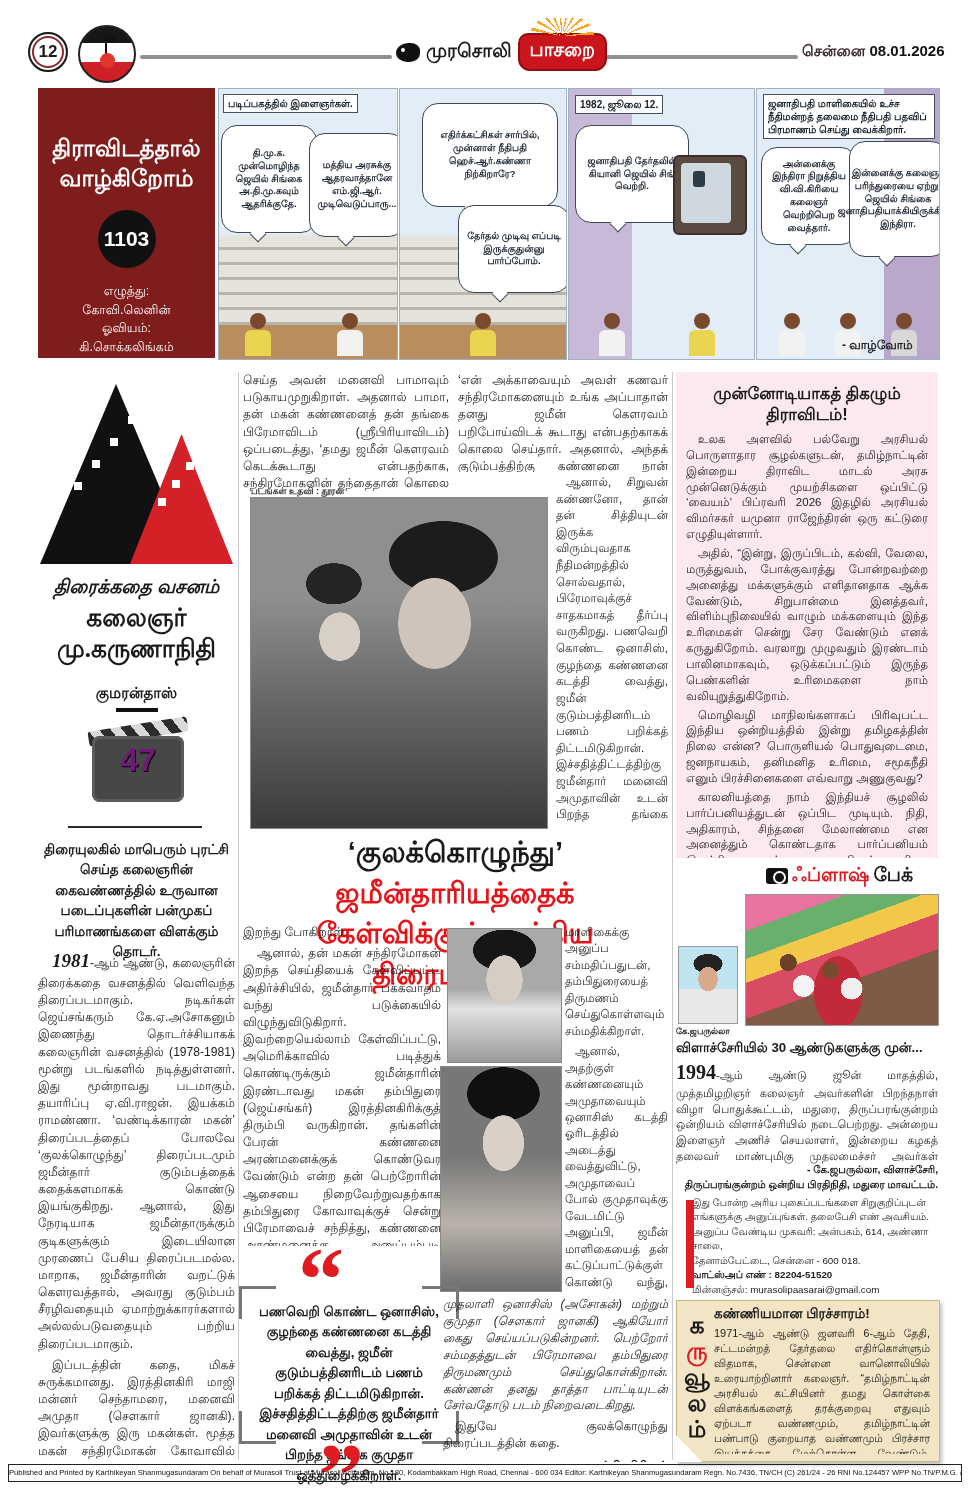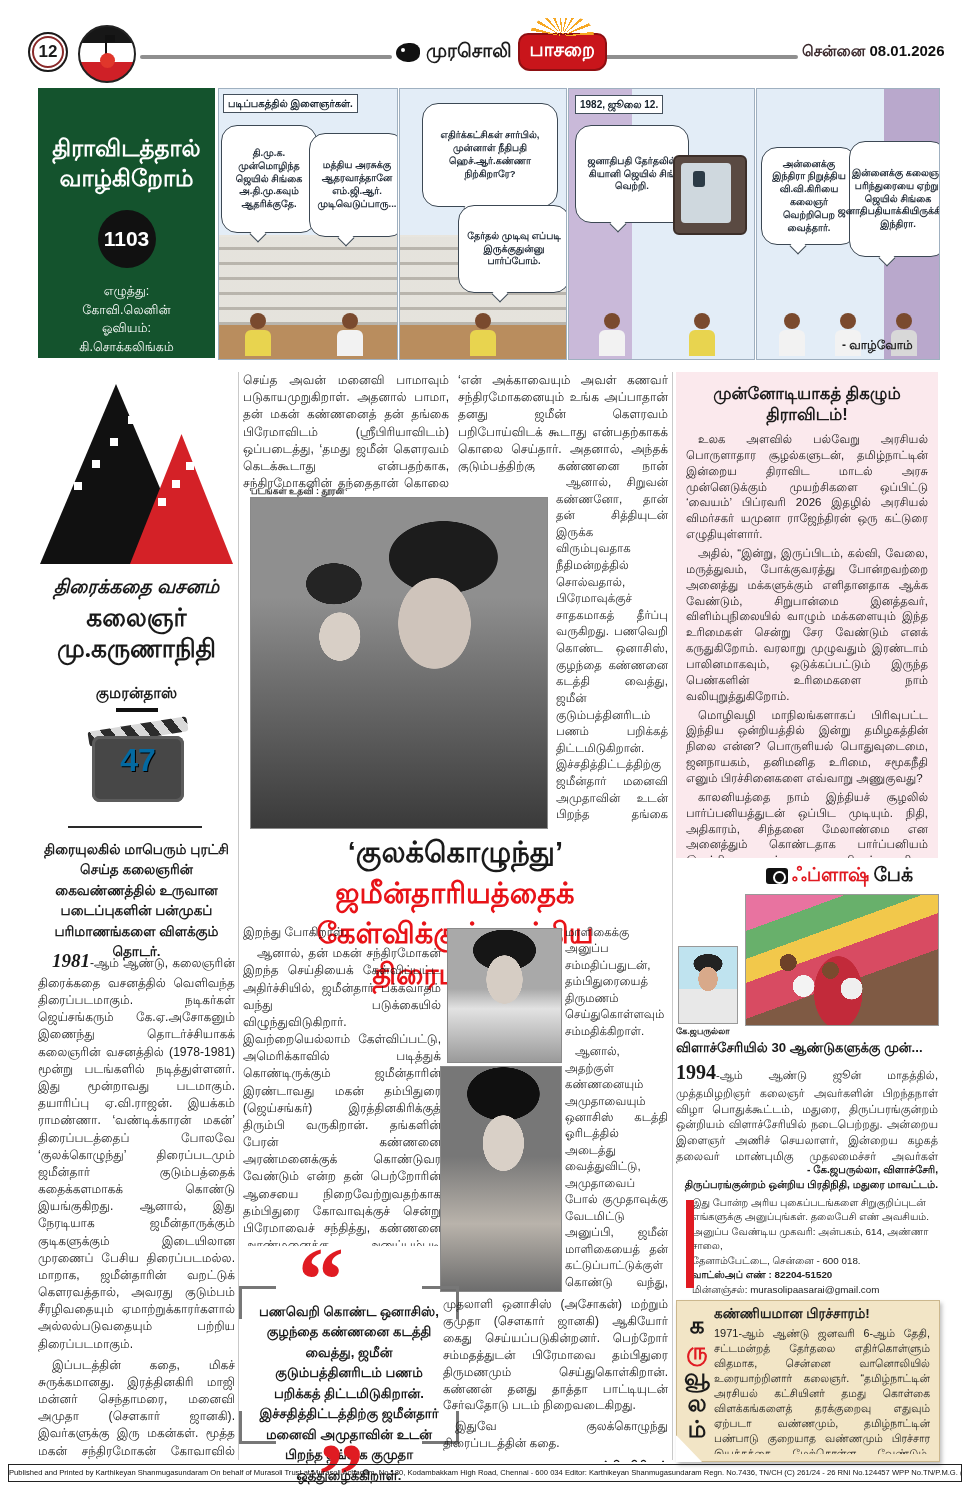--- a/index.html
+++ b/index.html
@@ -21,21 +21,21 @@
   .goat-icon::after{content:"";position:absolute;left:5px;top:5px;width:4px;height:4px;border-radius:50%;background:#fff;}
   .mh-name{font-size:19px;font-weight:bold;color:#1c1c1c;white-space:nowrap;}
   .banner{position:relative;background:#c9151b;color:#fff;font-weight:bold;font-size:19px;
     padding:4px 10px 6px;border-radius:10px 10px 12px 12px;border:2px solid #8e0f12;white-space:nowrap;}
   .rays{position:absolute;left:50%;transform:translateX(-50%);top:-17px;width:64px;height:18px;
     border-radius:64px 64px 0 0;
     background:repeating-conic-gradient(from -80deg at 50% 100%,#f7a823 0deg 6deg,transparent 6deg 18deg);}
   .edition{left:802px;top:42px;width:150px;font-size:15px;font-weight:bold;color:#3c2a2d;white-space:nowrap;}
   .edition b{color:#111;}
   
-  .serial-box{left:38px;top:88px;width:177px;height:270px;background:#14532d;color:#fff;text-align:center;}
+  .serial-box{left:38px;top:88px;width:177px;height:270px;background:#7f1d1d;color:#fff;text-align:center;}
   .serial-title{padding-top:46px;font-size:23px;font-weight:bold;line-height:1.3;}
   .serial-num{width:58px;height:58px;margin:16px auto 0;background:#111;border-radius:50%;
     line-height:58px;font-size:21px;font-weight:bold;}
   .serial-credits{margin-top:14px;font-size:12.5px;line-height:1.5;}
   .panel{top:88px;height:270px;background:linear-gradient(180deg,#e3edf7 0 55%,#cfdcea 55% 100%);
     border:1px solid #9fb0c0;overflow:hidden;}
   .panel.purple{background:linear-gradient(90deg,#c9b9d9 0 34%,#e3edf7 34% 100%);}
   .panel.purple2{background:linear-gradient(90deg,#e3edf7 0 70%,#b9a8cc 70% 100%);}
   .shelf{position:absolute;left:0;right:0;bottom:34px;height:90px;
     background:repeating-linear-gradient(180deg,#e9e4da 0 12px,#b5aea2 12px 15px);opacity:.85;}
@@ -60,21 +60,21 @@
   .film-kicker{left:38px;top:576px;width:197px;text-align:center;font-style:italic;font-weight:bold;font-size:19px;}
   .film-title{left:38px;top:602px;width:197px;text-align:center;font-weight:bold;font-size:25px;line-height:1.25;
     font-family:"Liberation Serif",serif;}
   .film-author{left:38px;top:684px;width:197px;text-align:center;font-weight:bold;font-size:15px;}
   .underbar{left:116px;top:708px;width:42px;height:4px;background:#111;}
   .clapper{left:92px;top:724px;width:92px;height:80px;}
   .clap-top{position:absolute;left:-4px;top:0;width:100px;height:15px;transform:rotate(-9deg);
     background:repeating-linear-gradient(60deg,#2c2c2c 0 9px,#d9d9d9 9px 18px);border-radius:3px;}
   .clap-body{position:absolute;left:0;top:12px;width:92px;height:66px;background:#474747;border-radius:8px;
     box-shadow:inset 0 0 0 3px #5c5c5c;}
-  .clap-num{position:absolute;left:0;top:18px;width:92px;text-align:center;color:#0369a1;font-size:32px;
+  .clap-num{position:absolute;left:0;top:18px;width:92px;text-align:center;color:#701a75;font-size:32px;
     font-weight:bold;text-shadow:1px 1px 0 #000;}
   .divider1{left:68px;top:826px;width:134px;height:2px;background:#2a2a2a;}
   .film-intro{left:38px;top:840px;width:197px;text-align:center;font-weight:bold;font-size:13.6px;line-height:1.5;}
   .film-body{left:38px;top:948px;width:197px;height:512px;font-size:12.1px;line-height:1.42;
     text-align:justify;overflow:hidden;}
   .film-body p{margin:0 0 4px;text-indent:14px;}
   .lead-year{font-style:italic;font-weight:bold;font-size:19px;font-family:"Liberation Serif",serif;}
   
   .storycol{font-size:12.1px;line-height:1.42;text-align:justify;overflow:hidden;}
   .vrule{width:1px;background:#c9c9c9;}
@@ -226,20 +226,21 @@
         <div class="head"></div>
         <div class="body" style="background:#f2f2f2;"></div>
       </div>
     <div class="person" style="left:120px;bottom:2px;">
         <div class="head"></div>
         <div class="body" style="background:#e8d44f;"></div>
       </div>
   </div>
 
   <div class="abs panel purple2" style="left:756px;width:182px;">
+    <div class="caption" style="left:6px;top:5px;width:162px;">ஜனாதிபதி மாளிகையில் உச்ச நீதிமன்றத் தலைமை நீதிபதி பதவிப் பிரமாணம் செய்து வைக்கிறார்.</div>
     <div class="bubble" style="left:4px;top:58px;width:84px;height:86px;">அன்னைக்கு இந்திரா நிறுத்திய வி.வி.கிரியை கலைஞர் வெற்றிபெற வைத்தார்.</div>
     <div class="bubble" style="left:92px;top:52px;width:86px;height:104px;">இன்னைக்கு கலைஞர் பரிந்துரையை ஏற்று, ஜெயில் சிங்கை ஜனாதிபதியாக்கியிருக்கிறார் இந்திரா.</div>
     <div class="person" style="left:22px;bottom:2px;">
         <div class="head"></div>
         <div class="body" style="background:#f2f2f2;"></div>
       </div>
     <div class="person" style="left:78px;bottom:2px;">
         <div class="head"></div>
         <div class="body" style="background:#f2f2f2;"></div>
       </div>
@@ -320,21 +321,21 @@
   <div class="abs pq-box">
     <div class="pq-corner-tl"></div>
     <div class="pq-corner-tr"></div>
     <div class="pq-corner-bl"></div>
     <div class="pq-corner-br"></div>
     <div class="pq-text">பணவெறி கொண்ட ஒனாசிஸ், குழந்தை கண்ணனை கடத்தி வைத்து, ஜமீன் குடும்பத்தினரிடம் பணம் பறிக்கத் திட்டமிடுகிறான். இச்சதித்திட்டத்திற்கு ஜமீன்தார் மனைவி அமுதாவின் உடன் பிறந்த தங்கை குமுதா ஒத்துழைக்கிறாள்.</div>
   </div>
   <div class="abs quote-glyph" style="left:318px;top:1448px;">”</div>
 
   <div class="abs storycol" style="left:443px;top:1296px;width:225px;height:166px;font-size:11.9px;">
-    <p style="margin:0 0 4px;">முதலாளி ஒனாசிஸ் (அசோகன்) மற்றும் குமுதா (சௌகார் ஜானகி) ஆகியோர் கைது செய்யப்படுகின்றனர். பெற்றோர் சம்மதத்துடன் பிரேமாவை தம்பிதுரை திருமணமும் செய்துகொள்கிறான். கண்ணன் தனது தாத்தா பாட்டியுடன் சேர்வதோடு படம் நிறைவடைகிறது.</p>
+    <p style="margin:0 0 4px;font-style:italic;">முதலாளி ஒனாசிஸ் (அசோகன்) மற்றும் குமுதா (சௌகார் ஜானகி) ஆகியோர் கைது செய்யப்படுகின்றனர். பெற்றோர் சம்மதத்துடன் பிரேமாவை தம்பிதுரை திருமணமும் செய்துகொள்கிறான். கண்ணன் தனது தாத்தா பாட்டியுடன் சேர்வதோடு படம் நிறைவடைகிறது.</p>
     <p style="margin:0;text-indent:12px;">இதுவே குலக்கொழுந்து திரைப்படத்தின் கதை.</p>
     <div class="scene-signoff">...காட்சி விரியும்</div>
   </div>
 
   <div class="abs pink-box">
     <div class="pink-head">முன்னோடியாகத் திகழும் திராவிடம்!</div>
     <div class="pink-body">
       <p>உலக அளவில் பல்வேறு அரசியல் பொருளாதார சூழல்களுடன், தமிழ்நாட்டின் இன்றைய திராவிட மாடல் அரசு முன்னெடுக்கும் முயற்சிகளை ஒப்பிட்டு ‘வையம்’ பிப்ரவரி 2026 இதழில் அரசியல் விமர்சகர் யமுனா ராஜேந்திரன் ஒரு கட்டுரை எழுதியுள்ளார்.</p>
       <p>அதில், “இன்று, இருப்பிடம், கல்வி, வேலை, மருத்துவம், போக்குவரத்து போன்றவற்றை அனைத்து மக்களுக்கும் எளிதானதாக ஆக்க வேண்டும், சிறுபான்மை இனத்தவர், விளிம்புநிலையில் வாழும் மக்களையும் இந்த உரிமைகள் சென்று சேர வேண்டும் எனக் கருதுகிறோம். வரலாறு முழுவதும் இரண்டாம் பாலினமாகவும், ஒடுக்கப்பட்டும் இருந்த பெண்களின் உரிமைகளை நாம் வலியுறுத்துகிறோம்.</p>
       <p>மொழிவழி மாநிலங்களாகப் பிரிவுபட்ட இந்திய ஒன்றியத்தில் இன்று தமிழகத்தின் நிலை என்ன? பொருளியல் பொதுவுடைமை, ஜனநாயகம், தனிமனித உரிமை, சமூகநீதி எனும் பிரச்சினைகளை எவ்வாறு அணுகுவது?</p>

